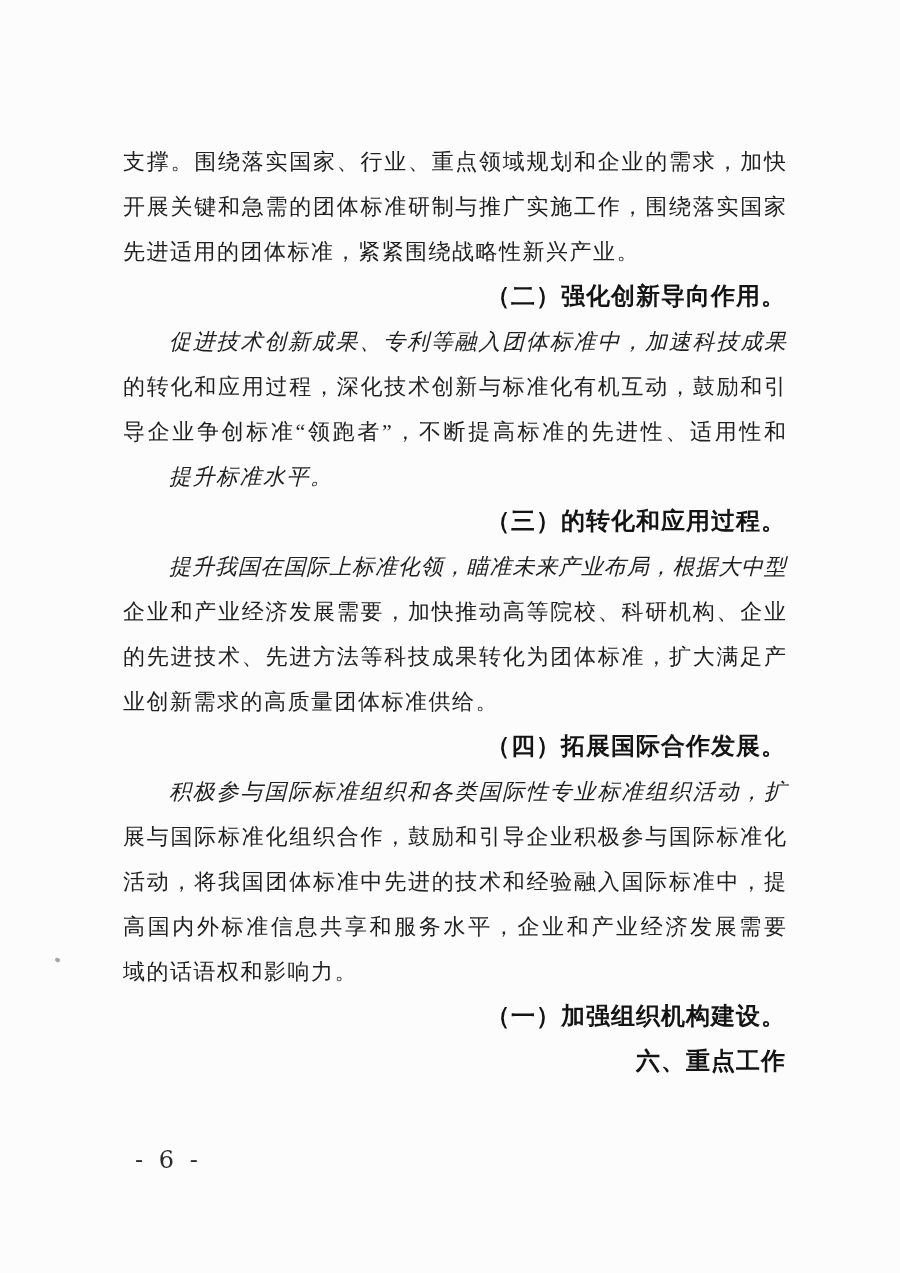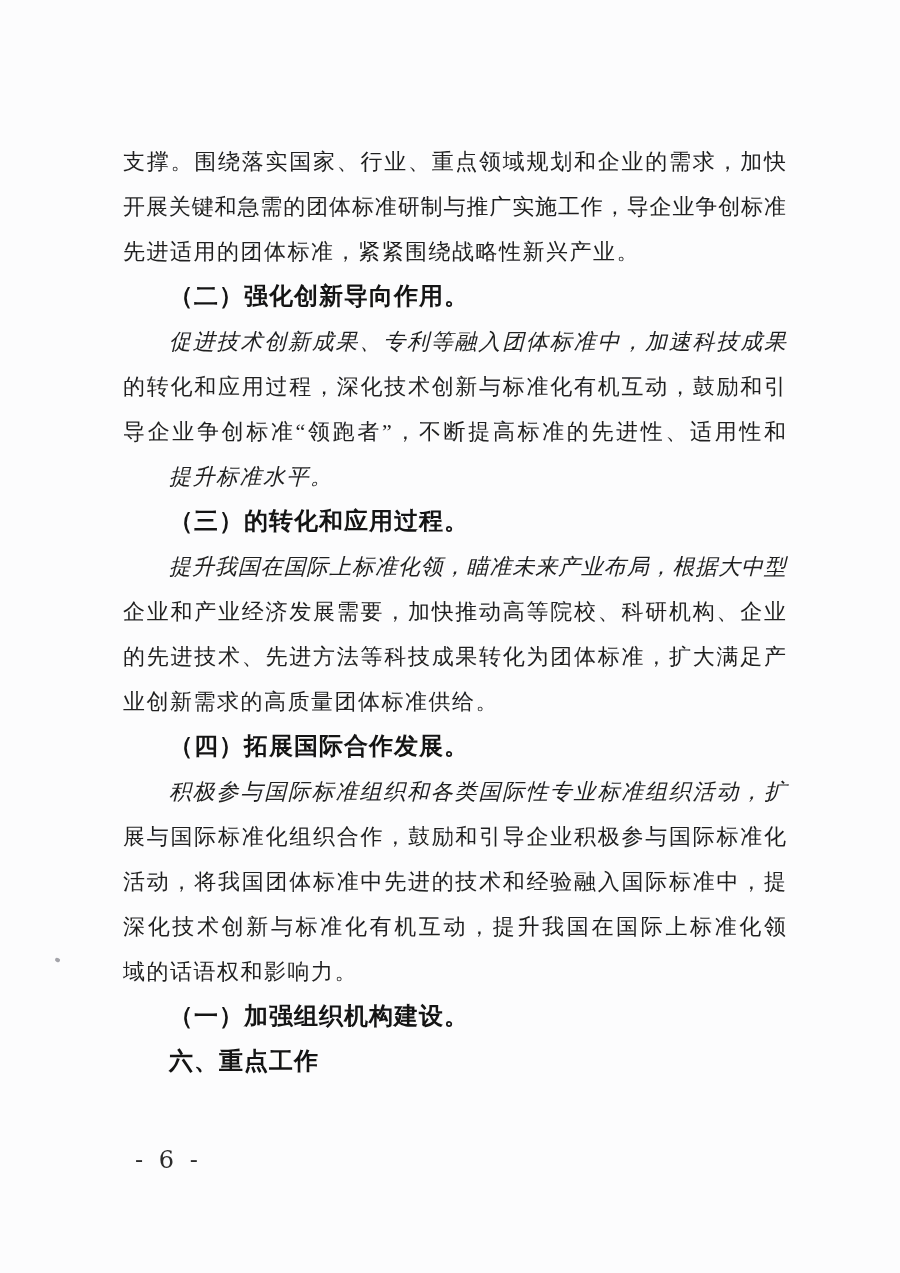--- a/index.html
+++ b/index.html
@@ -42,21 +42,21 @@
   }
   
   .ind { text-indent: 46px; font-style: italic; }
   
   .end { text-align: left; letter-spacing: 1.5px; }
   
   .heading {
     font-weight: 700;
     font-size: 24px;
     color: var(--ink-bold);
-    text-align: left;
+    text-align: right;
     text-indent: 46px;
     letter-spacing: 1px;
   }
   .page-number {
     position: absolute;
     left: 135px;
     top: 1144px;
     height: 32px;
     line-height: 32px;
     font-size: 24px;
@@ -77,37 +77,37 @@
     opacity: 0.8;
   }
 </style>
 </head>
 <body>
 
 <div class="page">
 
   <div class="text-block">
     <div class="line j">支撑。围绕落实国家、行业、重点领域规划和企业的需求，加快</div>
-    <div class="line j">开展关键和急需的团体标准研制与推广实施工作，导企业争创标准</div>
+    <div class="line j">开展关键和急需的团体标准研制与推广实施工作，围绕落实国家</div>
     <div class="line end">先进适用的团体标准，紧紧围绕战略性新兴产业。</div>
     <div class="line heading">（二）强化创新导向作用。</div>
     <div class="line j ind">促进技术创新成果、专利等融入团体标准中，加速科技成果</div>
     <div class="line j">的转化和应用过程，深化技术创新与标准化有机互动，鼓励和引</div>
     <div class="line j">导企业争创标准“领跑者”，不断提高标准的先进性、适用性和</div>
     <div class="line end ind">提升标准水平。</div>
     <div class="line heading">（三）的转化和应用过程。</div>
     <div class="line j ind">提升我国在国际上标准化领，瞄准未来产业布局，根据大中型</div>
     <div class="line j">企业和产业经济发展需要，加快推动高等院校、科研机构、企业</div>
     <div class="line j">的先进技术、先进方法等科技成果转化为团体标准，扩大满足产</div>
     <div class="line end">业创新需求的高质量团体标准供给。</div>
     <div class="line heading">（四）拓展国际合作发展。</div>
     <div class="line j ind">积极参与国际标准组织和各类国际性专业标准组织活动，扩</div>
     <div class="line j">展与国际标准化组织合作，鼓励和引导企业积极参与国际标准化</div>
     <div class="line j">活动，将我国团体标准中先进的技术和经验融入国际标准中，提</div>
-    <div class="line j">深化技术创新与标准化有机互动，提升我国在国际上标准化领</div>
+    <div class="line j">高国内外标准信息共享和服务水平，企业和产业经济发展需要</div>
     <div class="line end">域的话语权和影响力。</div>
     <div class="line heading">（一）加强组织机构建设。</div>
     <div class="line heading">六、重点工作</div>
   </div>
 
   <div class="speck"></div>
 
   <div class="page-number">- 6 -</div>
 
 </div>

